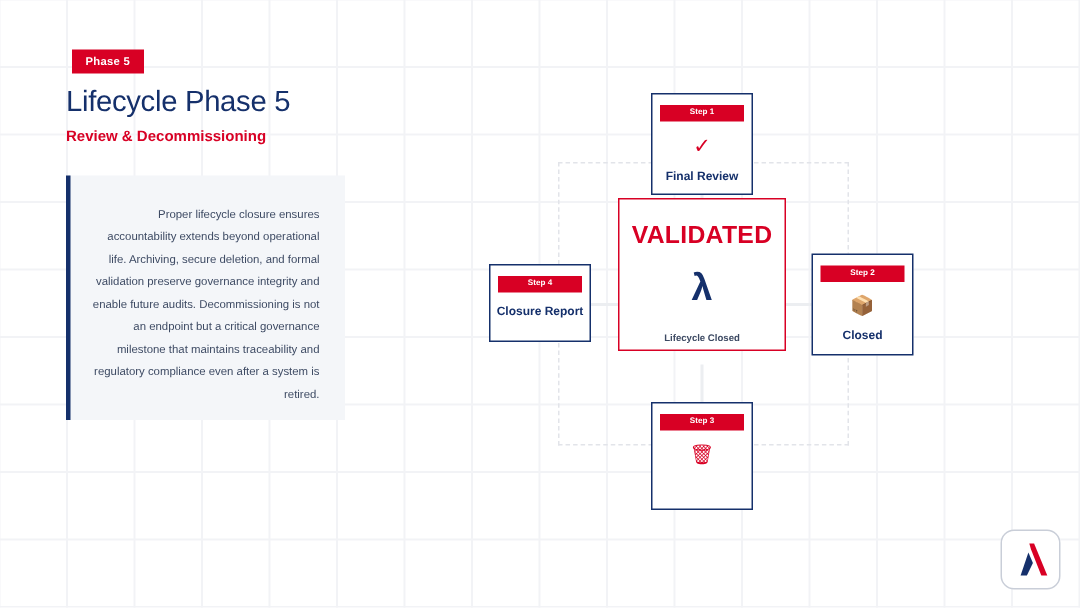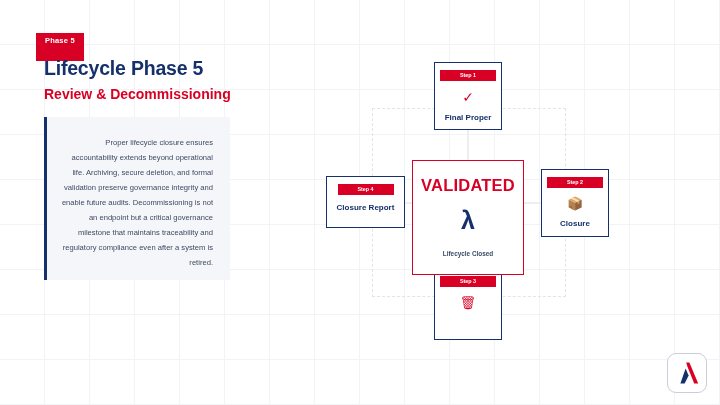--- a/index.html
+++ b/index.html
@@ -16,38 +16,38 @@
     background-image:
       linear-gradient(to right, #f2f3f6 1px, transparent 1px),
       linear-gradient(to bottom, #f2f3f6 1px, transparent 1px);
     background-size:45px 45px;
     background-position:-1px -1px;
     overflow:hidden;
   }
 
   
   .phase-badge{
-    position:absolute;left:36px;top:33px;
+    position:absolute;left:48px;top:33px;
     background:#d80024;color:#ffffff;
     font-size:7.5px;font-weight:bold;
     letter-spacing:.2px;
-    padding:4px 9px 16px 9px;
+    padding:4px 9px 4px 9px;
     line-height:1;
   }
   .deck-title{
     position:absolute;left:44px;top:57px;
     color:#15306b;
-    font-size:19.5px;font-weight:bold;
+    font-size:19.5px;font-weight:normal;
     letter-spacing:-.2px;
     white-space:nowrap;
   }
   .deck-sub{
     position:absolute;left:44px;top:86px;
     color:#d80024;
-    font-size:14px;font-weight:bold;
+    font-size:10px;font-weight:bold;
     white-space:nowrap;
     text-align:center;
   }
   .body-panel{
     position:absolute;left:44px;top:117px;
     width:186px;height:163px;
     background:#f4f6f9;
     border-left:3px solid #15306b;
     box-sizing:border-box;
   }
@@ -108,30 +108,30 @@
     color:#15306b;
     font-size:8px;font-weight:bold;
     line-height:11px;
     margin-top:8px;
     padding:0 4px;
   }
 
   #node-final-review{left:434px;top:62px;width:68px;height:68px;}
   #node-archive     {left:541px;top:169px;width:68px;height:68px;}
   #node-secure-deletion{left:434px;top:268px;width:68px;height:72px;}
-  #node-closure-report {left:326px;top:176px;width:79px;height:52px;}
+  #node-closure-report {left:326px;top:176px;width:68px;height:52px;}
 
   #node-closure-report .node-label{margin-top:7px;}
   #node-archive .node-icon{font-size:13px;}
   #node-secure-deletion .node-icon{font-size:13px;}
 
   
   .hub{
     position:absolute;
-    left:412px;top:160px;width:112px;height:115px;
+    left:412px;top:132px;width:112px;height:102px;
     background:#ffffff;
     border:1.4px solid #d80024;
     box-sizing:border-box;
     text-align:center;
   }
   .hub .hub-title{
     display:block;
     color:#d80024;
     font-size:16.5px;font-weight:bold;
     letter-spacing:.2px;
@@ -181,27 +181,27 @@
   <div class="cluster-boundary"></div>
 
   <div class="connector conn-top"></div>
   <div class="connector conn-bottom"></div>
   <div class="connector conn-left"></div>
   <div class="connector conn-right"></div>
 
   <div class="node" id="node-final-review">
     <span class="step-badge">Step 1</span>
     <span class="node-icon">✓</span>
-    <span class="node-label">Final Proper</span>
+    <span class="node-label">Final Review</span>
   </div>
 
   <div class="node" id="node-archive">
     <span class="step-badge">Step 2</span>
     <span class="node-icon">📦</span>
-    <span class="node-label">Closure</span>
+    <span class="node-label">Closed</span>
   </div>
 
   <div class="node" id="node-secure-deletion">
     <span class="step-badge">Step 3</span>
     <span class="node-icon">🗑</span>
   </div>
 
   <div class="node" id="node-closure-report">
     <span class="step-badge">Step 4</span>
     <span class="node-label">Closure Report</span>

